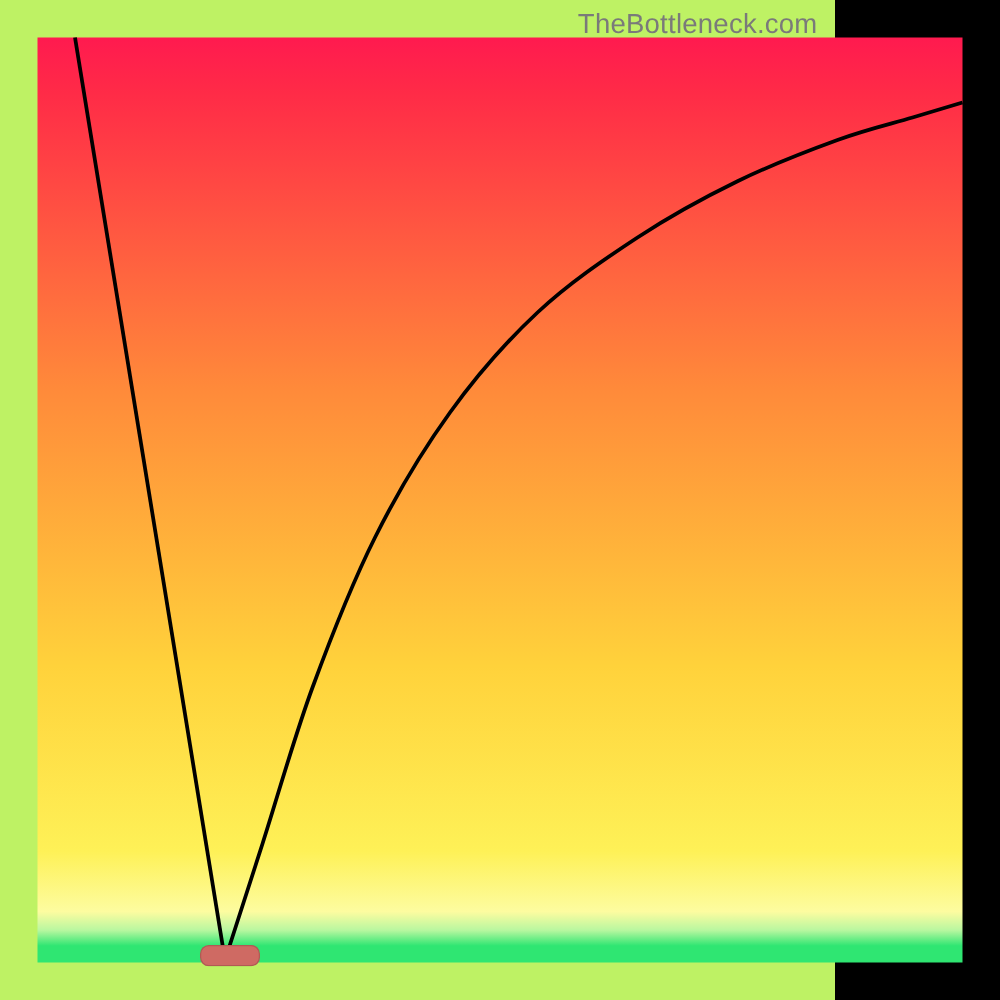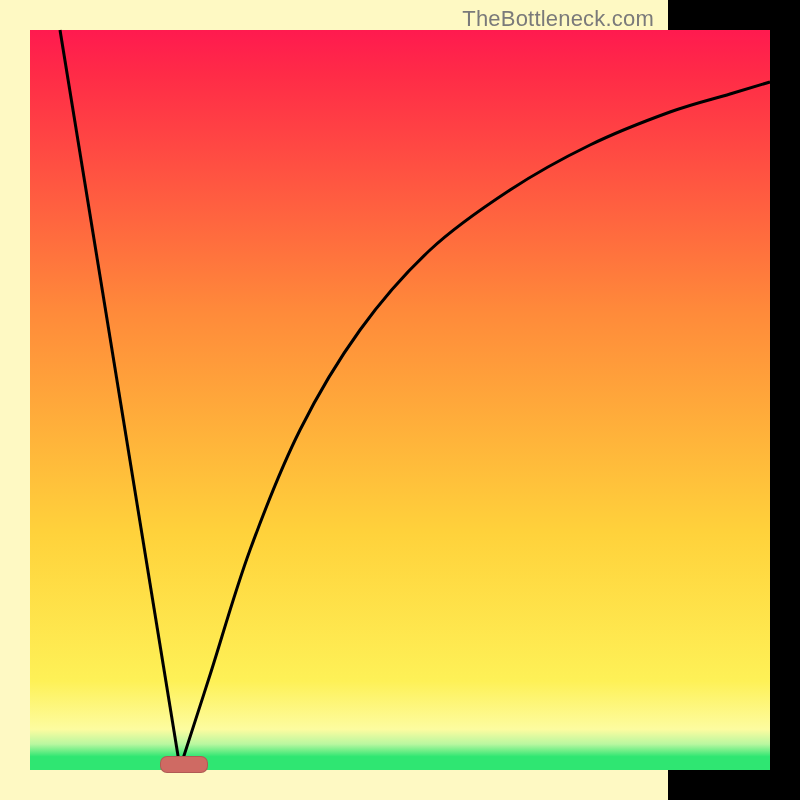--- a/index.html
+++ b/index.html
@@ -10,21 +10,21 @@
     background: #000;
     overflow: hidden;
     font-family: Arial, Helvetica, sans-serif;
   }
   .frame {
     position: absolute;
     left: 0;
     top: 0;
     width: 668px;
     height: 800px;
-    background: #fef9c3;
+    background: #bef264;
   }
   .plot-area {
     position: absolute;
     left: 30px;
     top: 30px;
     width: 740px;
     height: 740px;
     
     background: linear-gradient(
       to bottom,

